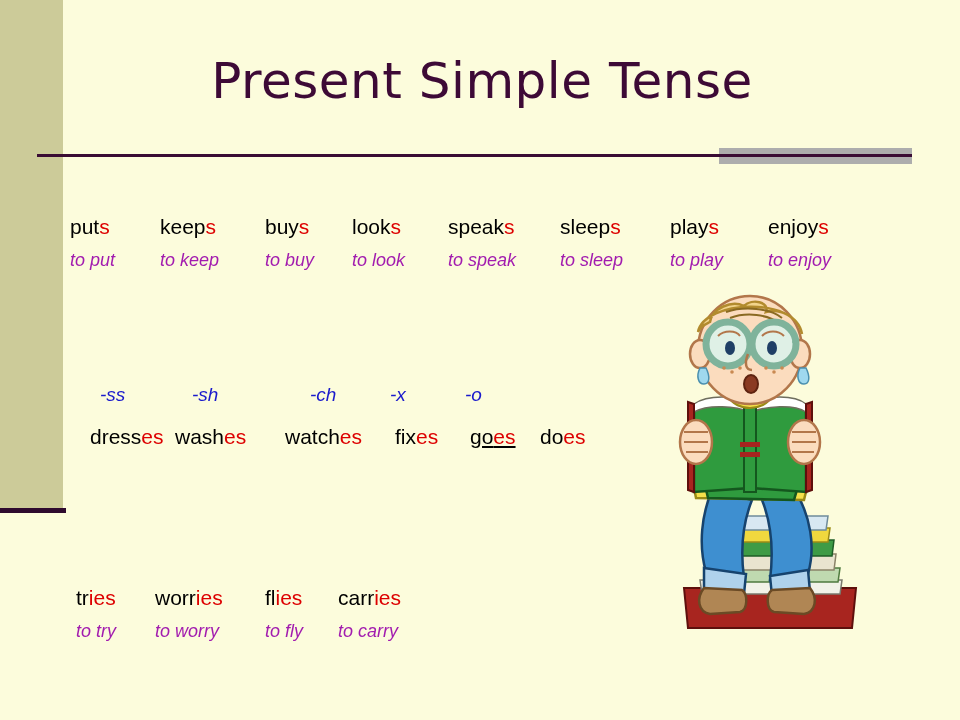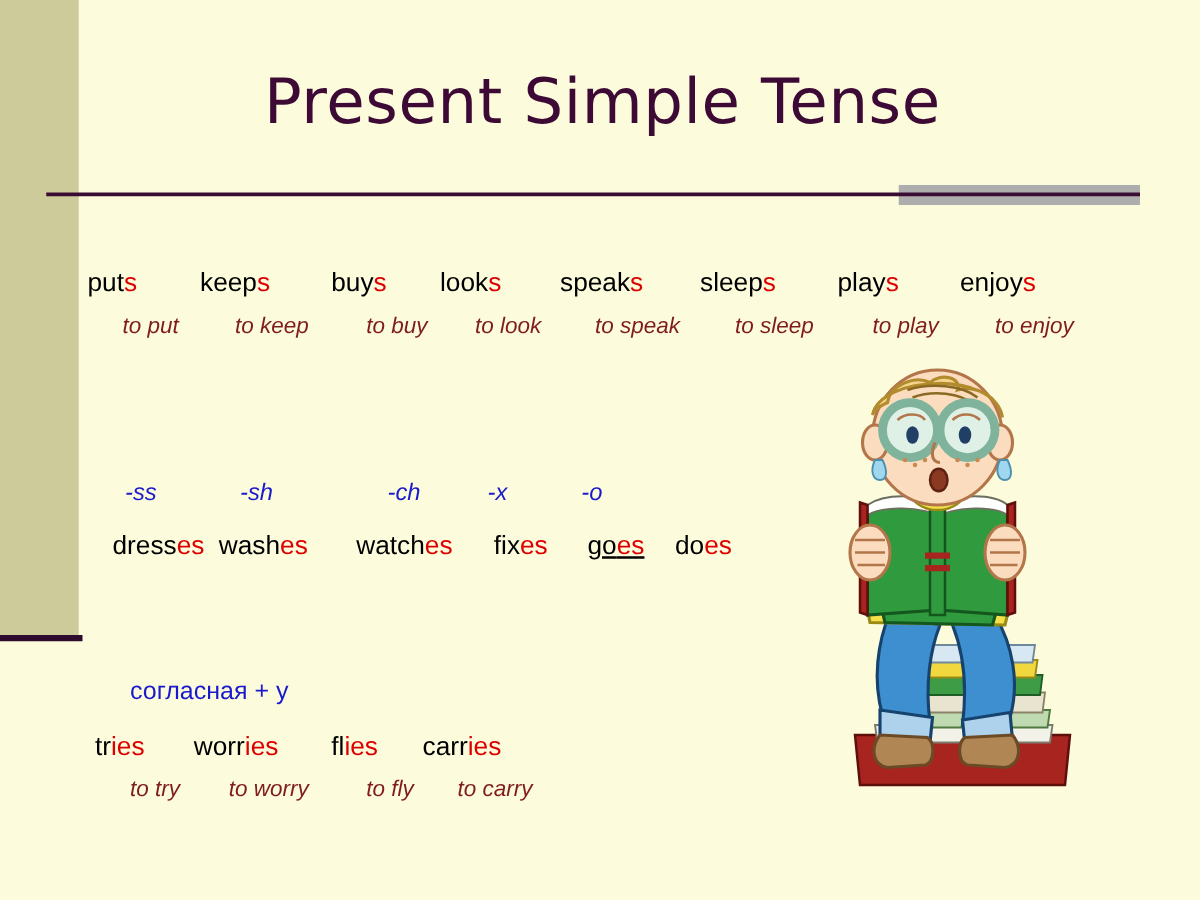--- a/index.html
+++ b/index.html
@@ -91,25 +91,24 @@
     color: #000000;
     line-height: 26px;
     white-space: nowrap;
   }
   .verb-main .ending {
     color: #DD0000;
   }
   .verb-inf {
     font-size: 18px;
     font-style: italic;
-    color: #7f1d1d;
+    color: #a21caf;
     line-height: 24px;
     margin-top: 8px;
     white-space: nowrap;
-    margin-left: 28px;
   }
 
   
   #row-s {
     left: 70px;
     top: 214px;
   }
   #row-s .verb-cell { margin-right: 28px; }
   #row-s .verb-cell:last-child { margin-right: 0; }
 
@@ -234,21 +233,20 @@
         <div class="verb-main"><span>fix</span><span class="ending">es</span></div>
       </div>
       <div class="verb-cell" style="position: absolute; left: 470px; top: 0px; margin-right: 0px; text-decoration: underline;">
         <div class="verb-main"><span>go</span><span class="ending">es</span></div>
       </div>
       <div class="verb-cell" style="position: absolute; left: 540px; top: 0px; margin-right: 0px;">
         <div class="verb-main"><span>do</span><span class="ending">es</span></div>
       </div>
     </div>
 
-  <div class="rule-note" id="y-note">согласная + y</div>
   <div class="verb-row" id="y-words" style="left: 0px; display: block; width: 960px;">
       <div class="verb-cell" style="position: absolute; left: 76px; top: 0px; margin-right: 0px;">
         <div class="verb-main"><span>tr</span><span class="ending">ies</span></div>
         <div class="verb-inf">to try</div>
       </div>
       <div class="verb-cell" style="position: absolute; left: 155px; top: 0px; margin-right: 0px;">
         <div class="verb-main"><span>worr</span><span class="ending">ies</span></div>
         <div class="verb-inf">to worry</div>
       </div>
       <div class="verb-cell" style="position: absolute; left: 265px; top: 0px; margin-right: 0px;">

